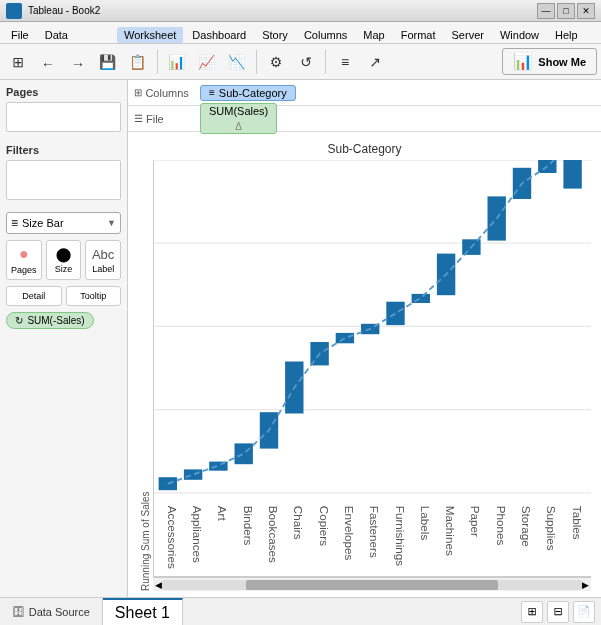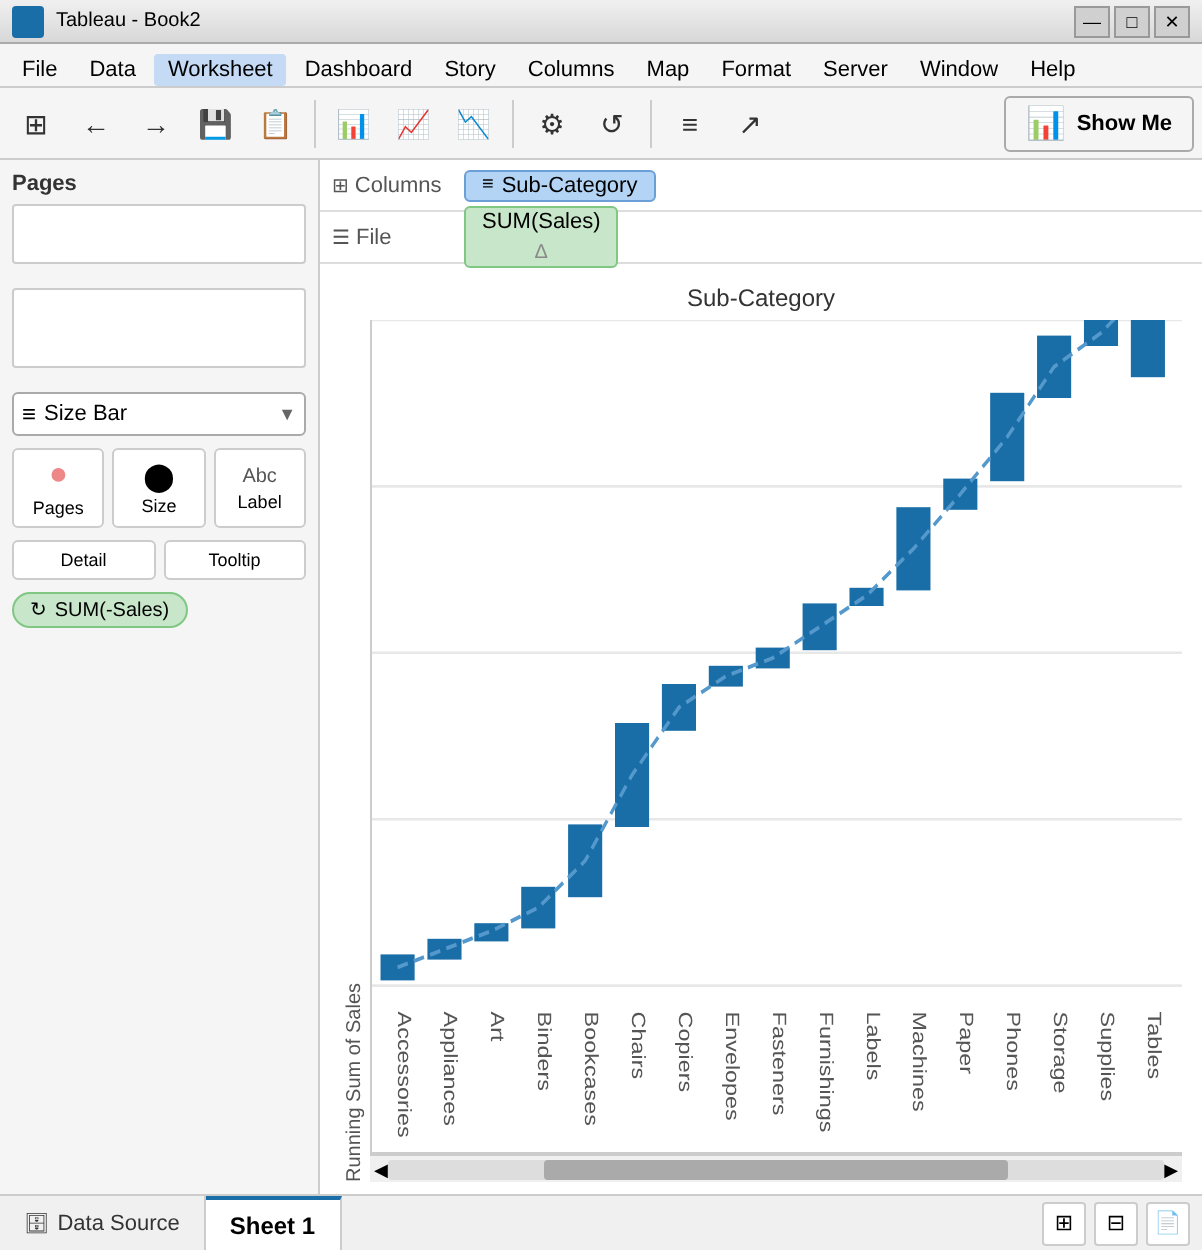--- a/index.html
+++ b/index.html
@@ -32,21 +32,21 @@
       padding: 0 4px;
       border-bottom: 1px solid #ccc;
       gap: 2px;
     }
     .menu-item {
       padding: 2px 7px;
       font-size: 11px;
       cursor: pointer;
       border-radius: 2px;
     }
-    .menu-item.active { background: #c5daf5; }
+    .menu-item.active { background: #c5daf5; margin-left: 40px; }
 
     
     .toolbar {
       background: #f5f5f5;
       height: 36px;
       display: flex;
       align-items: center;
       padding: 0 4px;
       border-bottom: 1px solid #ccc;
       gap: 2px;
@@ -72,21 +72,21 @@
     .show-me-icon { font-size: 16px; color: #1a6ea8; }
 
     
     .main-layout {
       display: flex;
       height: calc(625px - 22px - 22px - 36px - 28px);
     }
 
     
     .left-panel {
-      width: 160px;
+      width: 128px;
       background: #f5f5f5;
       border-right: 1px solid #ccc;
       display: flex;
       flex-direction: column;
       padding: 6px;
       gap: 8px;
       flex-shrink: 0;
     }
     .panel-section { margin-bottom: 4px; }
     .panel-label { font-size: 11px; font-weight: bold; color: #333; margin-bottom: 4px; }
@@ -270,25 +270,25 @@
       padding: 0 12px;
       border-right: 1px solid #ccc;
       font-size: 11px;
       cursor: pointer;
       color: #333;
     }
     .sheet-tab {
       display: flex; align-items: center;
       padding: 0 12px;
       border-right: 1px solid #ccc;
-      font-size: 12px;
+      font-size: 16px;
       cursor: pointer;
       background: white;
       border-top: 2px solid #1a6ea8;
-      font-weight: bold;
+      font-weight: normal;
     }
     .tab-icons {
       display: flex; align-items: center; gap: 4px;
       padding: 0 6px;
       margin-left: auto;
     }
     .tab-icon-btn {
       width: 22px; height: 22px;
       border: 1px solid #ccc;
       background: white;
@@ -356,20 +356,21 @@
 <div class="main-layout">
 
   <div class="left-panel">
 
     <div class="panel-section">
       <div class="panel-label">Pages</div>
       <div class="panel-box" style="height:28px;"></div>
     </div>
 
     <div class="panel-section">
+      <div class="panel-label">Filters</div>
       <div class="panel-box" style="height:40px;"></div>
     </div>
 
     <div class="marks-section">
 
       <div class="marks-dropdown">
         <span style="display:flex;align-items:center;gap:4px;">
           <span style="font-size:12px;">≡</span>
           <span>Size Bar</span>
         </span>
@@ -379,21 +380,21 @@
       <div class="marks-grid">
         <div class="marks-btn">
           <span class="marks-btn-icon" style="color:#e88;">●</span>
           <span>Pages</span>
         </div>
         <div class="marks-btn">
           <span class="marks-btn-icon" style="font-size:14px;">⬤</span>
           <span>Size</span>
         </div>
         <div class="marks-btn">
-          <span class="marks-btn-icon" style="font-size:10px; color:#555;">Abc</span>
+          <span class="marks-btn-icon" style="font-size:13px; color:#555;">Abc</span>
           <span>Label</span>
         </div>
       </div>
 
       <div class="marks-row">
         <div class="marks-btn">
           <span>Detail</span>
         </div>
         <div class="marks-btn">
           <span>Tooltip</span>

